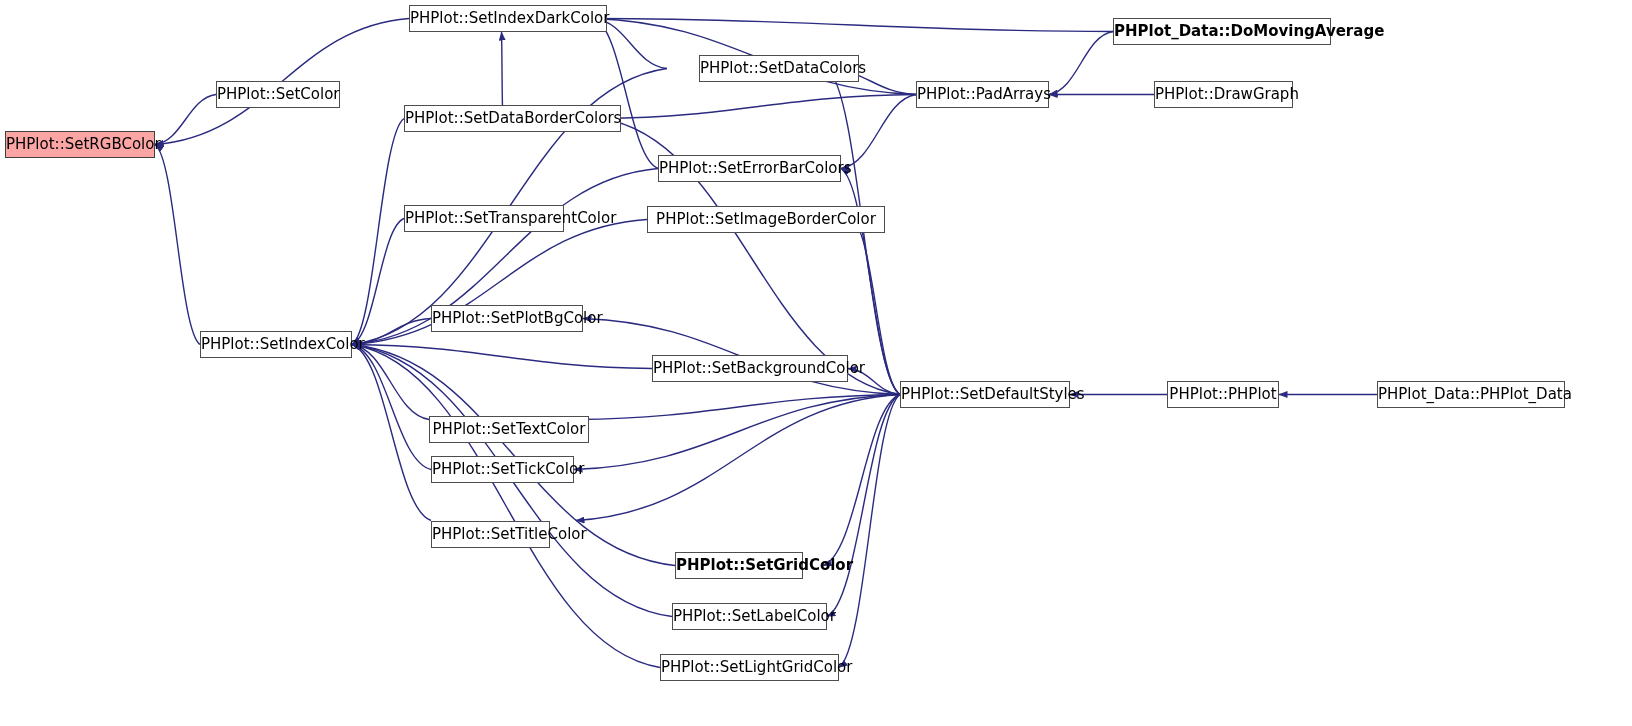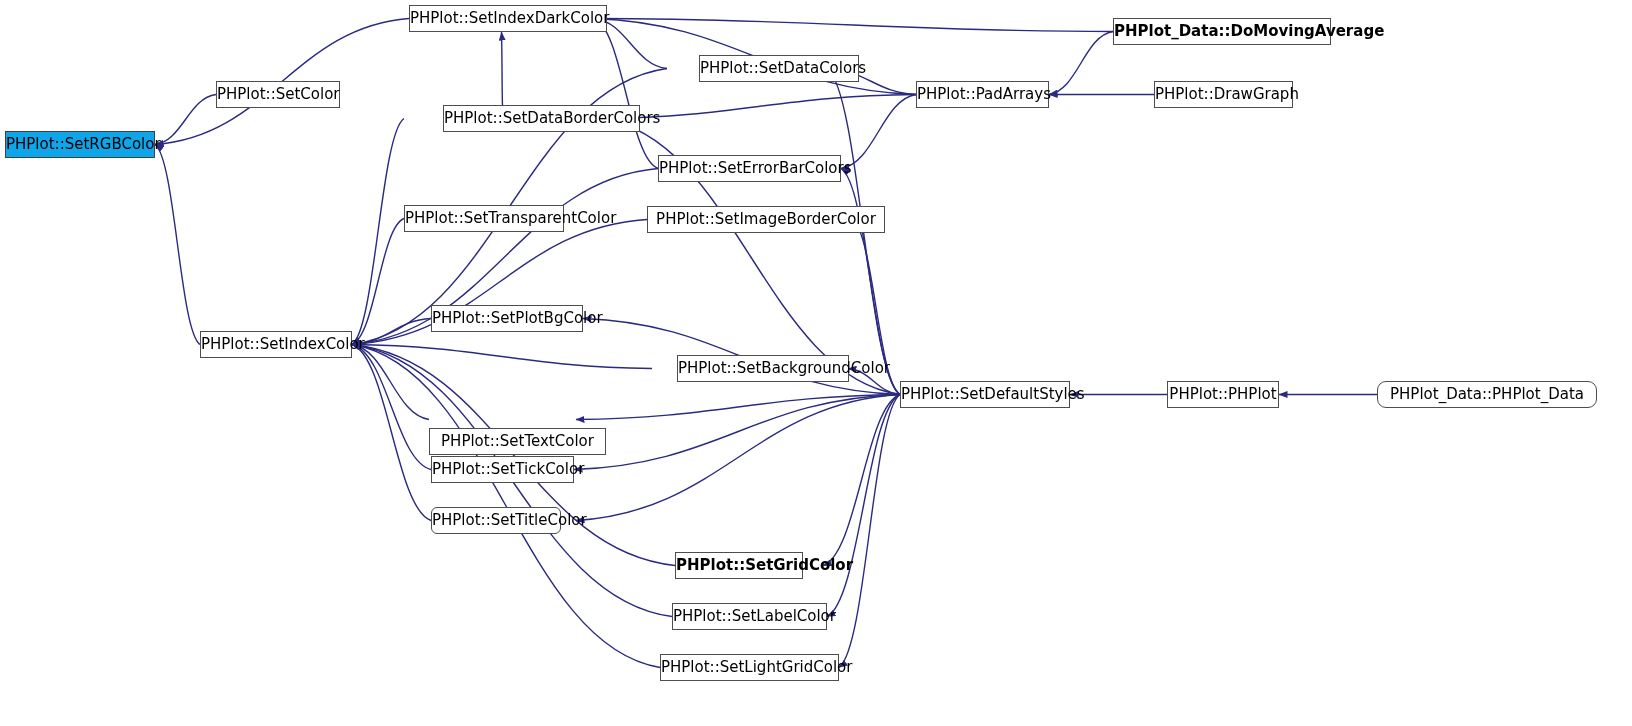--- a/index.html
+++ b/index.html
@@ -31,21 +31,21 @@
     color: #000000;
     font-size: 15px;
     line-height: 25px;
     height: 27px;
     text-align: center;
     white-space: nowrap;
     letter-spacing: 0px;
     z-index: 5;
   }
   .node.highlight {
-    background: #0ea5e9;
+    background: #fca5a5;
     border: 1px solid #404040;
   }
 </style>
 </head>
 <body>
 
 <div id="canvas">
   <svg id="edges" viewBox="0 0 1632 726" xmlns="http://www.w3.org/2000/svg">
     <defs>
       <marker id="arrowhead" markerWidth="9" markerHeight="7" refX="8.5" refY="3.5" orient="auto" markerUnits="userSpaceOnUse">
@@ -93,33 +93,33 @@
         <path d="M 900 394.5 C 878.4 382.25, 873.6 231.75, 852 219.5" marker-end="url(#arrowhead)"></path>
         <path d="M 1167 394.5 C 1123.35 394.5, 1113.65 394.5, 1070 394.5" marker-end="url(#arrowhead)"></path>
         <path d="M 1377 394.5 C 1332.9 394.5, 1323.1 394.5, 1279 394.5" marker-end="url(#arrowhead)"></path>
       </g>
   </svg>
   <div id="node-layer">
       <div class="node highlight" style="left: 5px; top: 131px; width: 150px;">PHPlot::SetRGBColor</div>
       <div class="node" style="left: 216px; top: 81px; width: 124px;">PHPlot::SetColor</div>
       <div class="node" style="left: 409px; top: 5px; width: 198px;">PHPlot::SetIndexDarkColor</div>
       <div class="node" style="left: 667px; top: 55px; width: 160px; margin-left: 32px;">PHPlot::SetDataColors</div>
-      <div class="node" style="left: 404px; top: 105px; width: 197px; margin-left: 39px;">PHPlot::SetDataBorderColors</div>
+      <div class="node" style="left: 404px; top: 105px; width: 217px;">PHPlot::SetDataBorderColors</div>
       <div class="node" style="left: 658px; top: 155px; width: 183px;">PHPlot::SetErrorBarColors</div>
       <div class="node" style="left: 404px; top: 205px; width: 160px;">PHPlot::SetTransparentColor</div>
       <div class="node" style="left: 647px; top: 206px; width: 238px;">PHPlot::SetImageBorderColor</div>
       <div class="node" style="left: 916px; top: 81px; width: 133px;">PHPlot::PadArrays</div>
       <div class="node" style="left: 1113px; top: 18px; width: 218px; font-weight: bold;">PHPlot_Data::DoMovingAverage</div>
       <div class="node" style="left: 1154px; top: 81px; width: 139px;">PHPlot::DrawGraph</div>
       <div class="node" style="left: 200px; top: 331px; width: 152px;">PHPlot::SetIndexColor</div>
       <div class="node" style="left: 431px; top: 305px; width: 152px;">PHPlot::SetPlotBgColor</div>
-      <div class="node" style="left: 652px; top: 355px; width: 172px; margin-left: 25px;">PHPlot::SetBackgroundColor</div>
-      <div class="node" style="left: 429px; top: 428px; width: 177px;">PHPlot::SetTextColor</div>
+      <div class="node" style="left: 652px; top: 355px; width: 196px;">PHPlot::SetBackgroundColor</div>
+      <div class="node" style="left: 429px; top: 416px; width: 160px;">PHPlot::SetTextColor</div>
       <div class="node" style="left: 431px; top: 456px; width: 143px;">PHPlot::SetTickColor</div>
-      <div class="node" style="left: 431px; top: 507px; width: 130px; border-radius: 6px;">PHPlot::SetTitleColor</div>
+      <div class="node" style="left: 431px; top: 521px; width: 119px;">PHPlot::SetTitleColor</div>
       <div class="node" style="left: 675px; top: 552px; width: 128px; font-weight: bold;">PHPlot::SetGridColor</div>
       <div class="node" style="left: 672px; top: 603px; width: 155px;">PHPlot::SetLabelColor</div>
       <div class="node" style="left: 660px; top: 654px; width: 179px;">PHPlot::SetLightGridColor</div>
       <div class="node" style="left: 900px; top: 381px; width: 170px;">PHPlot::SetDefaultStyles</div>
       <div class="node" style="left: 1167px; top: 381px; width: 112px;">PHPlot::PHPlot</div>
-      <div class="node" style="left: 1377px; top: 381px; width: 220px; border-radius: 9px;">PHPlot_Data::PHPlot_Data</div>
+      <div class="node" style="left: 1377px; top: 381px; width: 188px;">PHPlot_Data::PHPlot_Data</div>
     </div>
 </div>
 
 </body></html>

